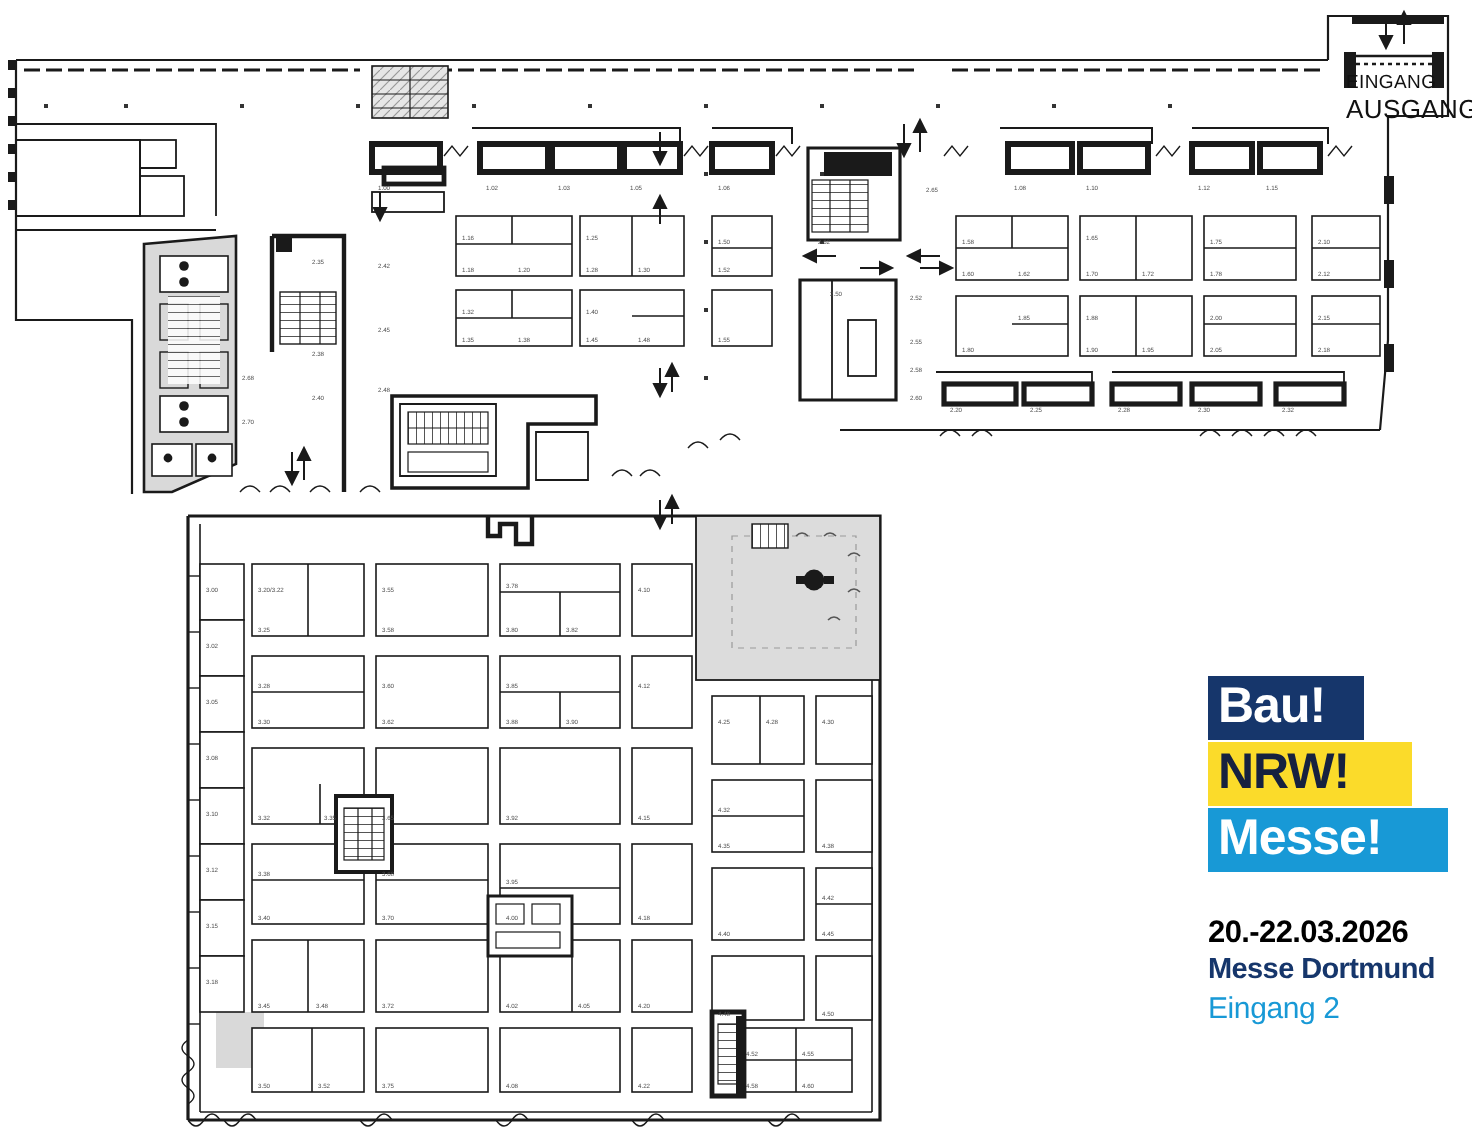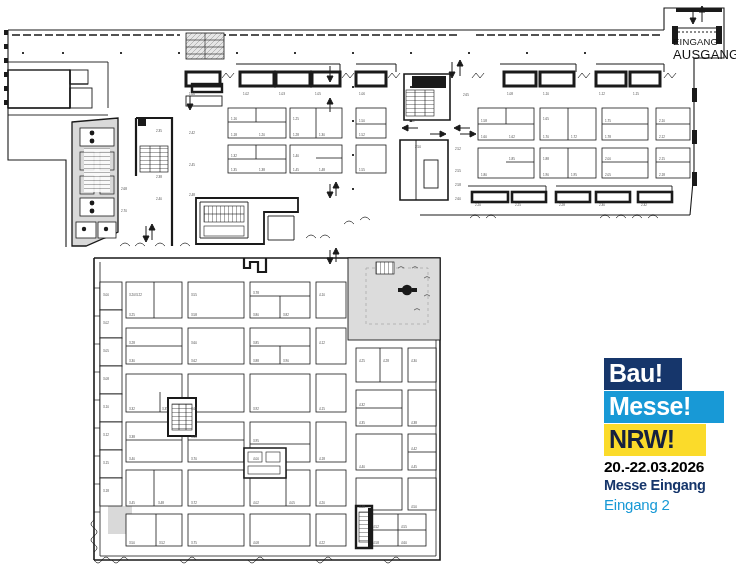--- a/index.html
+++ b/index.html
@@ -30,21 +30,21 @@
   .logo-line {
     display: block;
     color: #ffffff;
     font-weight: bold;
     line-height: 1.0;
     letter-spacing: -0.5px;
     padding: 3px 5px 4px 5px;
     font-size: 25px;
     white-space: nowrap;
   }
-  .logo-bau   { background: #16366b; width: 78px; margin-top: 20px; }
+  .logo-bau   { background: #16366b; width: 78px; }
   .logo-messe { background: #1899d6; width: 120px; margin-top: 1px; }
   .logo-nrw   { background: #fbdb2a; color: #16213f; width: 102px; margin-top: 1px; }
 
   #event-info {
     position: absolute;
     left: 604px; top: 457px;
     width: 130px;
   }
   .info-date {
     font-size: 15.5px; font-weight: bold; color: #000000;
@@ -643,23 +643,23 @@
         <text x="373" y="544">4.58</text>
       <text x="401" y="544">4.60</text>
     </g>
   </svg>
 
   <div class="map-label" id="label-eingang">EINGANG</div>
   <div class="map-label" id="label-ausgang">AUSGANG</div>
 
   <div id="event-logo">
     <span class="logo-line logo-bau">Bau!</span>
+    <span class="logo-line logo-nrw">NRW!</span>
     <span class="logo-line logo-messe">Messe!</span>
-    <span class="logo-line logo-nrw">NRW!</span>
   </div>
 
   <div id="event-info">
     <div class="info-date">20.-22.03.2026</div>
-    <div class="info-venue">Messe Eingang</div>
+    <div class="info-venue">Messe Dortmund</div>
     <div class="info-entrance">Eingang 2</div>
   </div>
 
 </div>
 
 </body></html>

